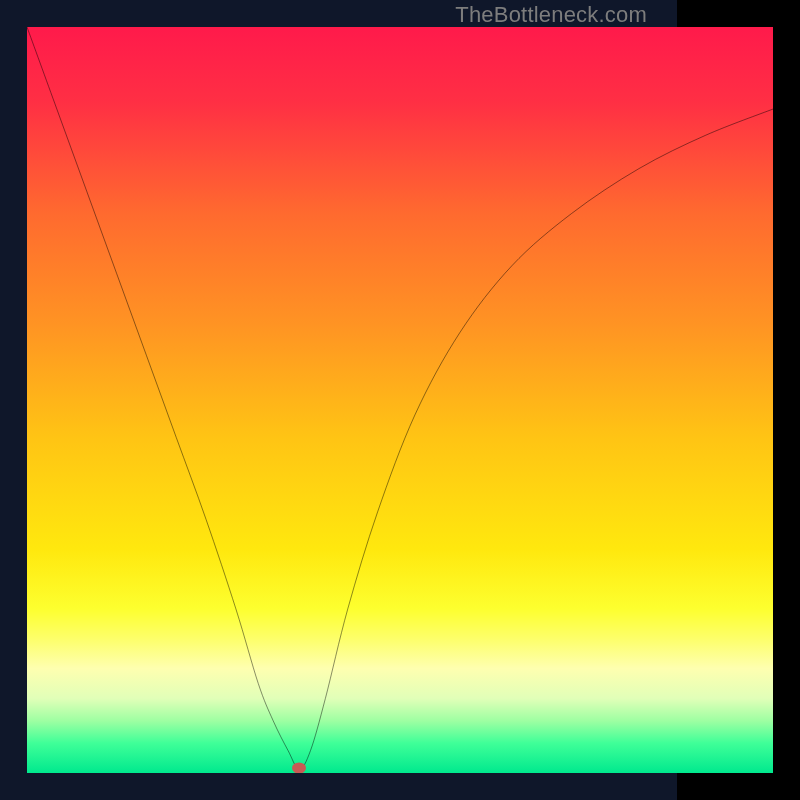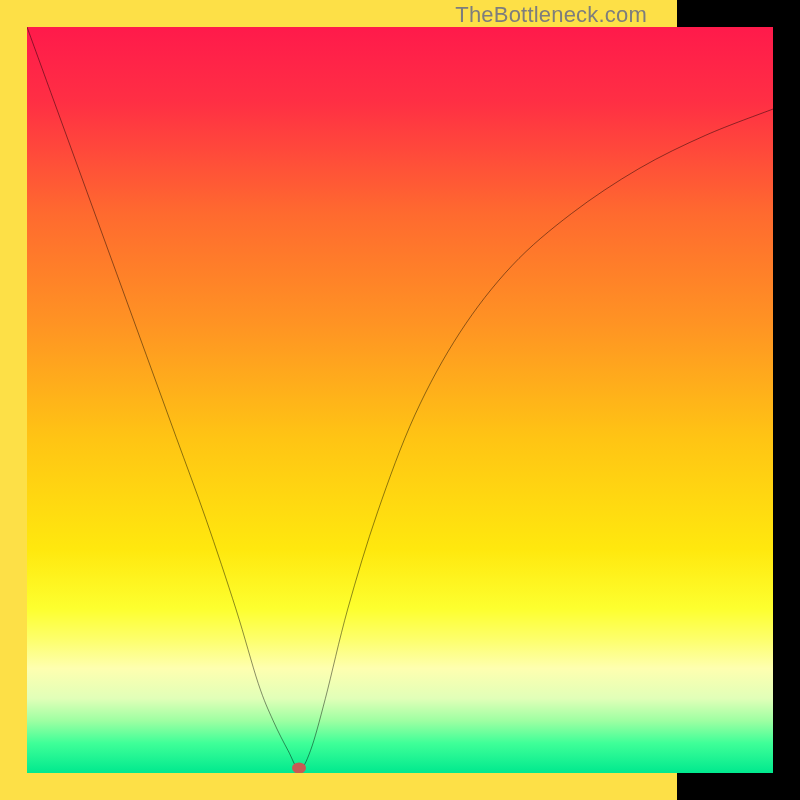--- a/index.html
+++ b/index.html
@@ -7,21 +7,21 @@
     padding: 0;
     width: 800px;
     height: 800px;
     background: #000;
     overflow: hidden;
   }
   .frame {
     position: relative;
     width: 677px;
     height: 800px;
-    background: #fde047;
+    background: #0f172a;
   }
   .plot-area {
     position: absolute;
     left: 27px;
     top: 27px;
     width: 746px;
     height: 746px;
     overflow: hidden;
   }
   .gradient-bg {

